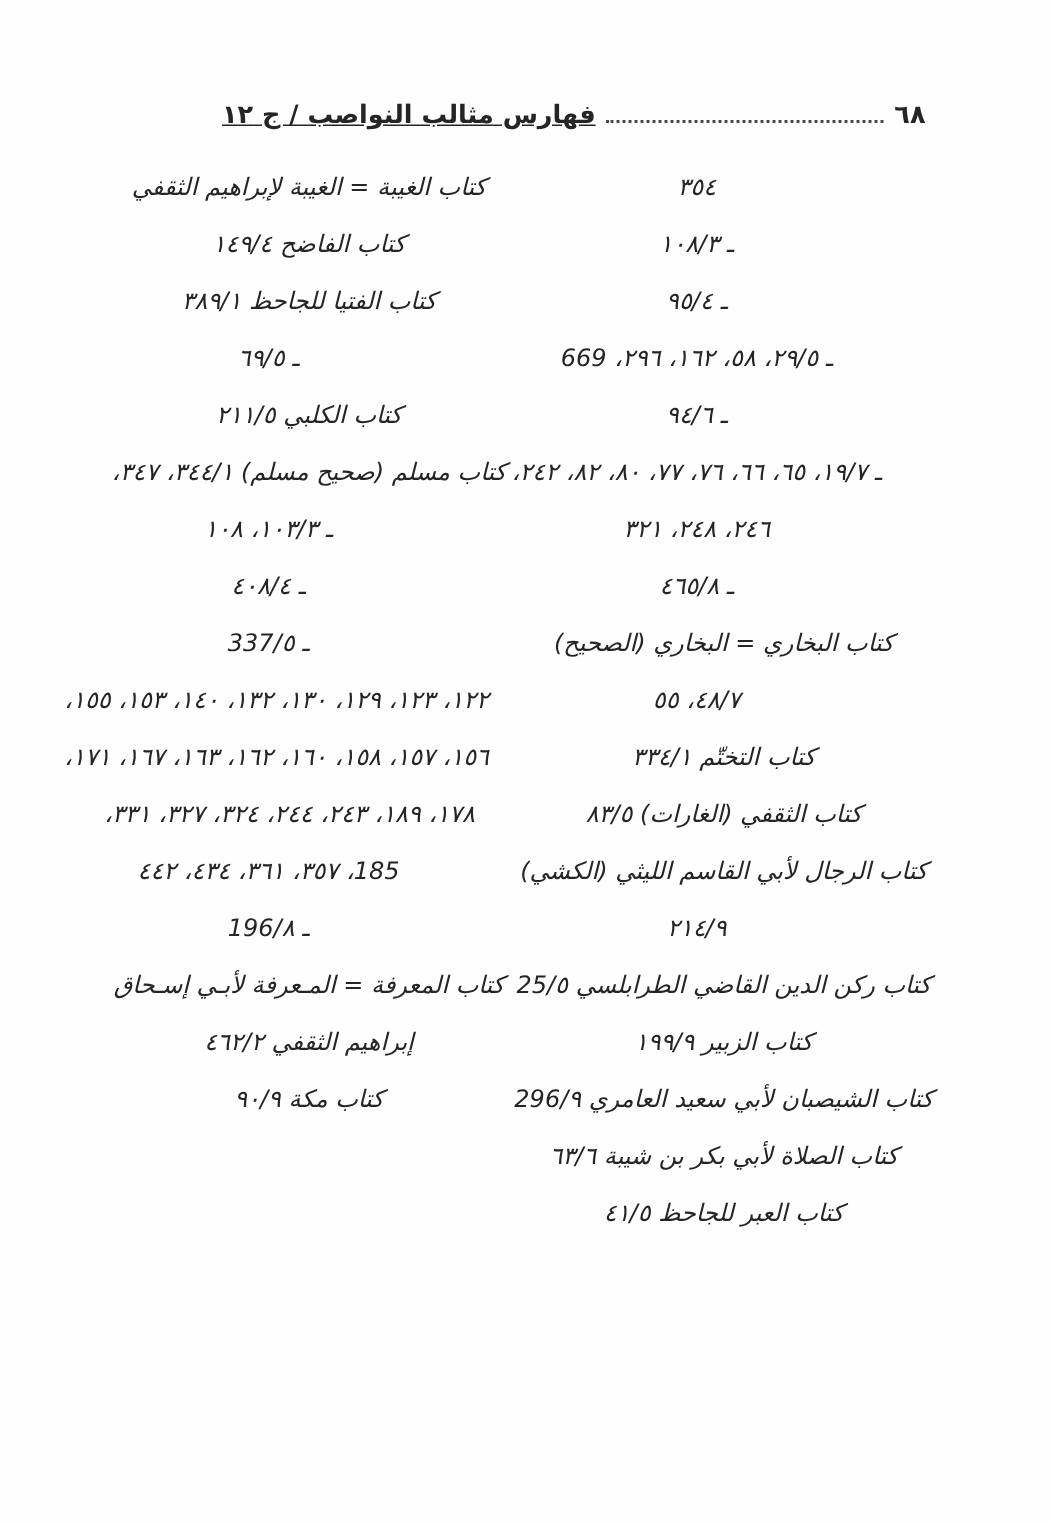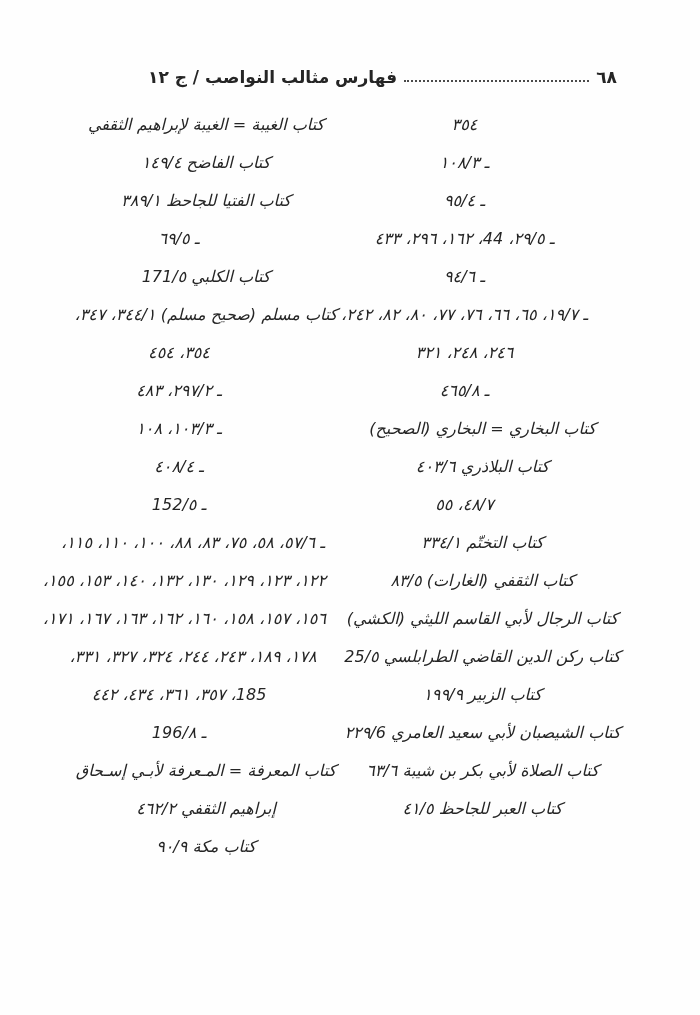--- a/index.html
+++ b/index.html
@@ -35,20 +35,21 @@
   }
   .header .leader {
     flex: 1;
     border-bottom: 2px dotted #4a4a4a;
     margin: 0 7px 8px 7px;
     height: 0;
   }
   .header .book-title {
     line-height: 26px;
     white-space: nowrap;
+    text-decoration: underline;
   }
   
   .col {
     position: absolute;
     top: 106px;
   }
   .col .row {
     direction: rtl;
     text-align: center;
     white-space: nowrap;
@@ -74,50 +75,47 @@
   <div class="header">
     <span class="page-num">٦٨</span>
     <span class="leader"></span>
     <span class="book-title">فهارس مثالب النواصب / ج ١٢</span>
   </div>
 
   <div class="col col-a">
       <div class="row num">٣٥٤</div>
       <div class="row num">ـ ١٠٨/٣</div>
       <div class="row num">ـ ٩٥/٤</div>
-      <div class="row num">ـ ٢٩/٥، 44، ١٦٢، ٢٩٦، ٤٣٣</div>
+      <div class="row num">ـ ٢٩/٥، ٥٨، ١٦٢، ٢٩٦، 669</div>
       <div class="row num">ـ ٩٤/٦</div>
       <div class="row num">ـ ١٩/٧، ٦٥، ٦٦، ٧٦، ٧٧، ٨٠، ٨٢، ٢٤٢،</div>
       <div class="row num">٢٤٦، ٢٤٨، ٣٢١</div>
       <div class="row num">ـ ٤٦٥/٨</div>
       <div class="row title">كتاب البخاري = البخاري (الصحيح)</div>
-      <div class="row title">كتاب البلاذري ٤٠٣/٦</div>
       <div class="row num">٤٨/٧، ٥٥</div>
       <div class="row title">كتاب التختّم ٣٣٤/١</div>
       <div class="row title">كتاب الثقفي (الغارات) ٨٣/٥</div>
       <div class="row title">كتاب الرجال لأبي القاسم الليثي (الكشي)</div>
+      <div class="row num">٢١٤/٩</div>
       <div class="row title">كتاب ركن الدين القاضي الطرابلسي 25/٥</div>
       <div class="row title">كتاب الزبير ١٩٩/٩</div>
-      <div class="row title">كتاب الشيصبان لأبي سعيد العامري ٢٢٩/6</div>
+      <div class="row title">كتاب الشيصبان لأبي سعيد العامري 296/٩</div>
       <div class="row title">كتاب الصلاة لأبي بكر بن شيبة ٦٣/٦</div>
       <div class="row title">كتاب العبر للجاحظ ٤١/٥</div>
     </div>
   <div class="col col-b">
       <div class="row title">كتاب الغيبة = الغيبة لإبراهيم الثقفي</div>
       <div class="row title">كتاب الفاضح ١٤٩/٤</div>
       <div class="row title">كتاب الفتيا للجاحظ ٣٨٩/١</div>
       <div class="row num">ـ ٦٩/٥</div>
-      <div class="row title">كتاب الكلبي 171/٥</div>
+      <div class="row title">كتاب الكلبي ٢١١/٥</div>
       <div class="row title">كتاب مسلم (صحيح مسلم) ٣٤٤/١، ٣٤٧،</div>
-      <div class="row num">٣٥٤، ٤٥٤</div>
-      <div class="row num">ـ ٢٩٧/٢، ٤٨٣</div>
       <div class="row num">ـ ١٠٣/٣، ١٠٨</div>
       <div class="row num">ـ ٤٠٨/٤</div>
-      <div class="row num">ـ 152/٥</div>
-      <div class="row num2">ـ ٥٧/٦، ٥٨، ٧٥، ٨٣، ٨٨، ١٠٠، ١١٠، ١١٥،</div>
+      <div class="row num">ـ 337/٥</div>
       <div class="row num2">١٢٢، ١٢٣، ١٢٩، ١٣٠، ١٣٢، ١٤٠، ١٥٣، ١٥٥،</div>
       <div class="row num2">١٥٦، ١٥٧، ١٥٨، ١٦٠، ١٦٢، ١٦٣، ١٦٧، ١٧١،</div>
       <div class="row num2">١٧٨، ١٨٩، ٢٤٣، ٢٤٤، ٣٢٤، ٣٢٧، ٣٣١،</div>
       <div class="row num">185، ٣٥٧، ٣٦١، ٤٣٤، ٤٤٢</div>
       <div class="row num">ـ 196/٨</div>
       <div class="row title">كتاب المعرفة = المـعرفة لأبـي إسـحاق</div>
       <div class="row title">إبراهيم الثقفي ٤٦٢/٢</div>
       <div class="row title">كتاب مكة ٩٠/٩</div>
     </div>
 

